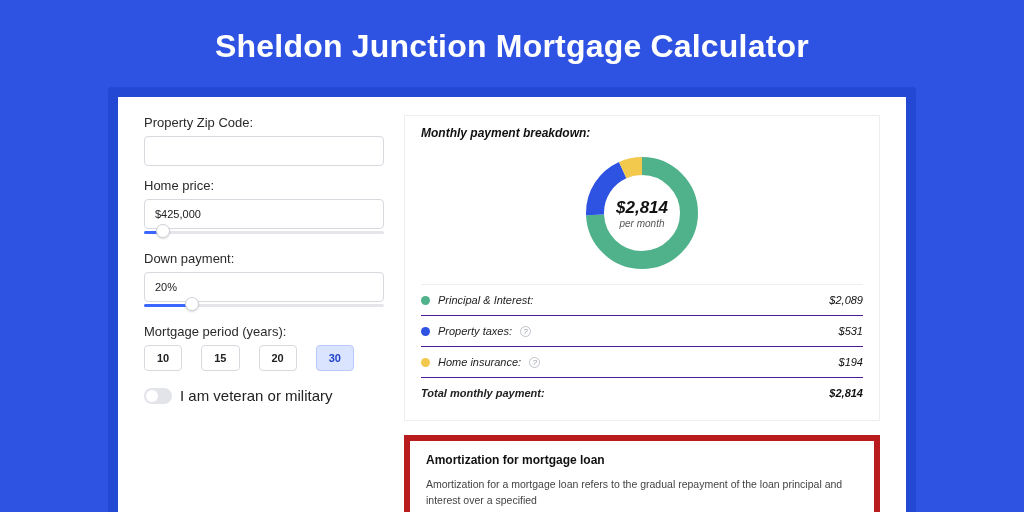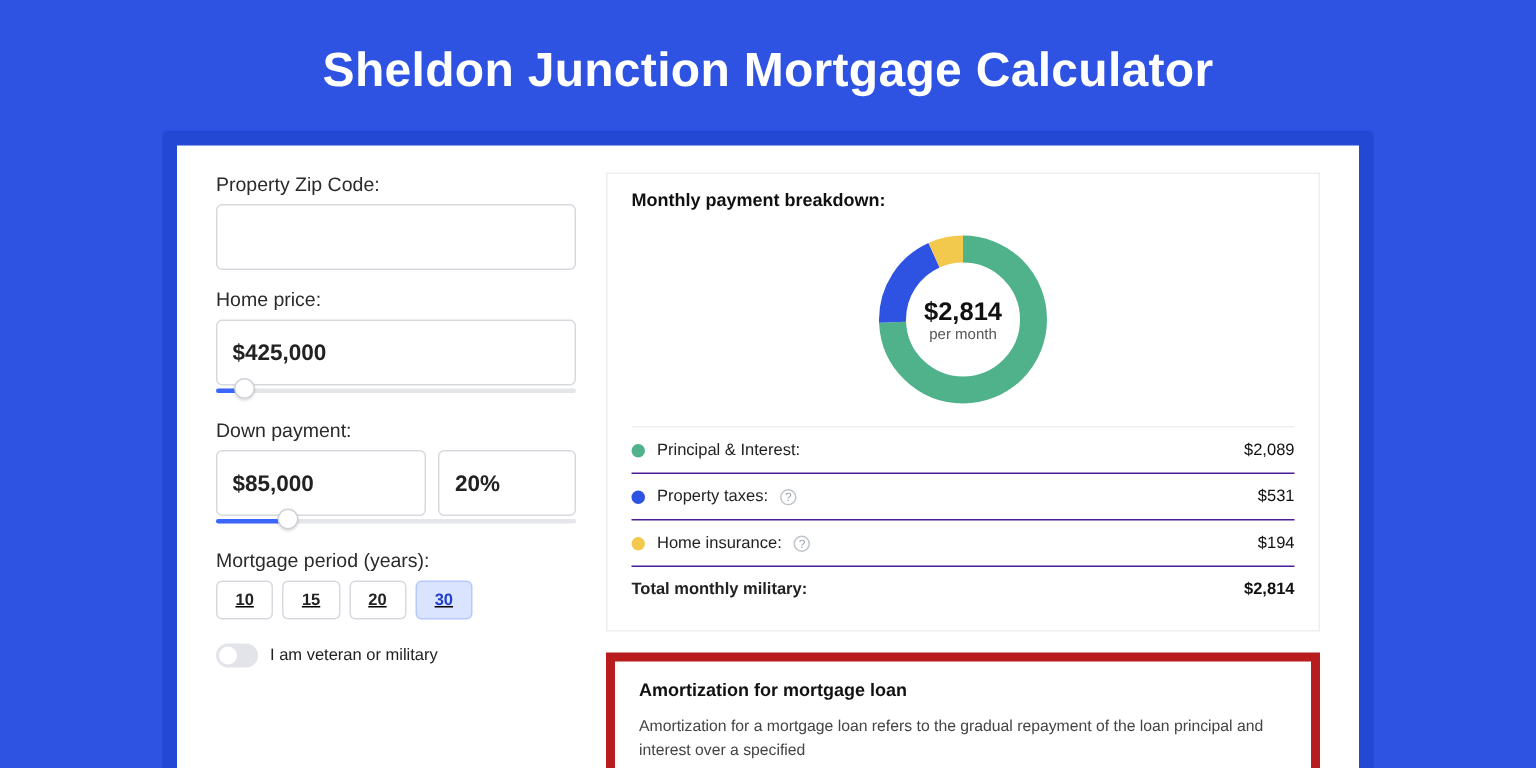--- a/index.html
+++ b/index.html
@@ -28,76 +28,76 @@
     gap: 20px;
     padding: 18px 26px 0 26px;
   }
   .left { width: 240px; flex: 0 0 240px; }
   .right { flex: 1; }
   .lbl { font-size: 13px; color: #2a2a2a; margin-bottom: 6px; display: block; }
   .field {
     width: 100%;
     border: 1px solid #d7d9de;
     border-radius: 4px;
-    height: 44px;
+    height: 30px;
     padding: 0 10px;
-    font-size: 15px;
+    font-size: 11px;
     color: #222;
     background: #fff;
-    font-weight: bold;
   }
   .grp { margin-bottom: 12px; }
   .slider-wrap { position: relative; height: 12px; margin-top: -2px; }
   .slider-track {
     position: absolute; left: 0; right: 0; top: 4px;
     height: 3px; background: #e4e6ea; border-radius: 2px;
   }
   .slider-fill {
     position: absolute; left: 0; top: 4px; height: 3px;
     background: #3b66ff; border-radius: 2px;
   }
   .slider-thumb {
     position: absolute; top: -3px; width: 14px; height: 14px;
     background: #fff; border: 1px solid #cfd2d8; border-radius: 50%;
     box-shadow: 0 1px 2px rgba(0,0,0,0.15);
     transform: translateX(-50%);
   }
   .two-col { display: flex; gap: 8px; }
   .two-col .field:first-child { flex: 1.7; }
   .two-col .field:last-child { flex: 1; }
-  .period-row { display: flex; gap: 6px; text-decoration: underline; }
+  .period-row { display: flex; gap: 19px; }
   .period-btn {
     border: 1px solid #d7d9de;
     border-radius: 4px;
     background: #fff;
     font-size: 11px;
     font-weight: 600;
     padding: 6px 12px;
     cursor: pointer;
     color: #222;
   }
   .period-btn.active { background: #dbe4ff; border-color: #b9c8ff; color: #1e3fcc; }
   .toggle-row { display: flex; align-items: center; gap: 8px; margin-top: 16px; }
   .toggle {
     width: 28px; height: 16px; border-radius: 10px;
     background: #e2e4e9; position: relative;
   }
   .toggle-knob {
     position: absolute; left: 2px; top: 2px; width: 12px; height: 12px;
     background: #fff; border-radius: 50%;
   }
-  .toggle-label { font-size: 11px; color: #222; }
+  .toggle-label { font-size: 15px; color: #222; }
 
   .sec-title { font-size: 12px; font-weight: 700; color: #111; margin-bottom: 6px; }
   .chart-area {
     background: #fff;
     border: 1px solid #eceef2;
     border-radius: 0;
     padding: 10px 16px 12px 16px;
     margin-bottom: 14px;
+    font-style: italic;
   }
   .donut-wrap { display: flex; justify-content: center; padding: 6px 0 10px 0; }
   .donut { position: relative; width: 122px; height: 122px; }
   .donut svg { transform: rotate(-90deg); }
   .donut-center {
     position: absolute; inset: 0;
     display: flex; flex-direction: column; align-items: center; justify-content: center;
   }
   .donut-amt { font-size: 17px; font-weight: 700; color: #111; }
   .donut-sub { font-size: 10px; color: #555; }
@@ -147,21 +147,20 @@
         <div class="slider-wrap">
           <div class="slider-track"></div>
           <div class="slider-fill" style="width:8%"></div>
           <div class="slider-thumb" style="left:8%"></div>
         </div>
       </div>
 
       <div class="grp">
         <label class="lbl">Down payment:</label>
         <div class="two-col">
-          <input class="field" value="$85,000" style="">
           <input class="field" value="20%" style="">
         </div>
         <div class="slider-wrap">
           <div class="slider-track"></div>
           <div class="slider-fill" style="width:20%"></div>
           <div class="slider-thumb" style="left:20%"></div>
         </div>
       </div>
 
 
@@ -222,21 +221,21 @@
           <div class="legend-row">
             <span class="legend-left">
               <span class="dot" style="background:#f2c94c"></span>
               <span>Home insurance:</span>
               <span class="help">?</span>
             </span>
             <span class="legend-val">$194</span>
           </div>
           <div class="legend-row total">
             <span class="legend-left">
-              <span>Total monthly military:</span>
+              <span>Total monthly payment:</span>
             </span>
             <span class="legend-val">$2,814</span>
           </div>
         </div>
       </div>
 
       <div class="amort">
         <div class="sec-title">Amortization for mortgage loan</div>
         <div class="amort-body">Amortization for a mortgage loan refers to the gradual repayment of the loan principal and interest over a specified</div>
       </div>

